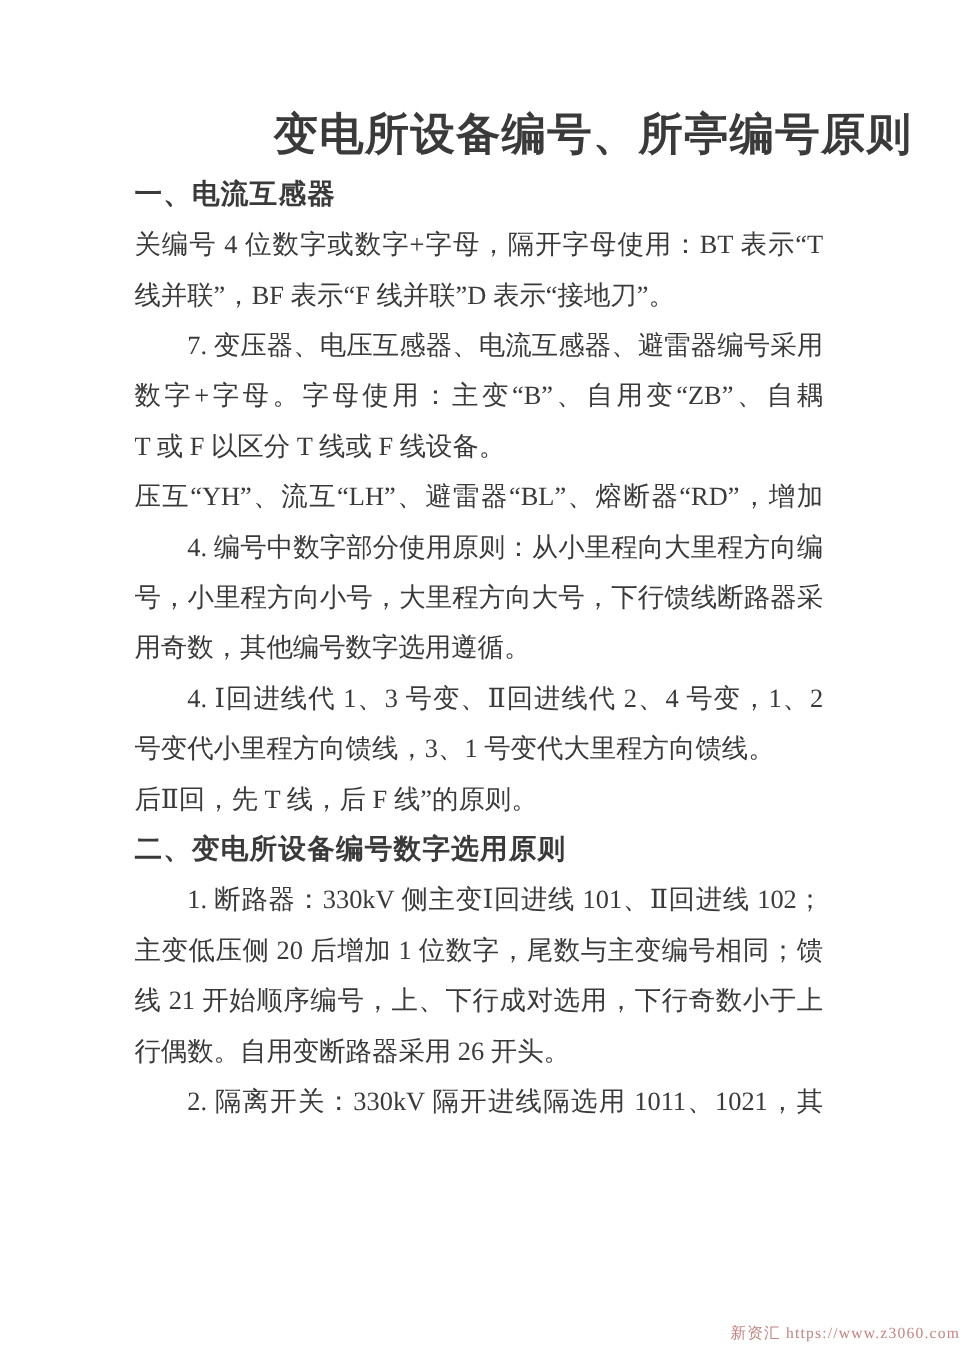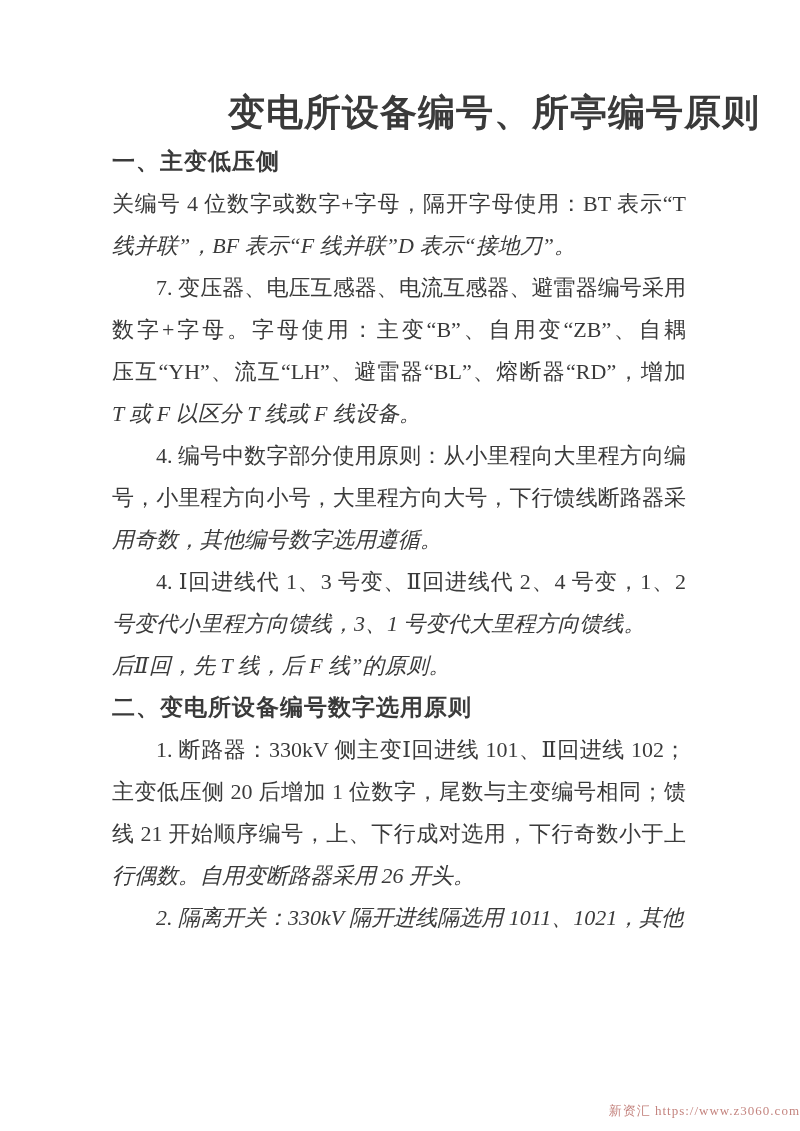--- a/index.html
+++ b/index.html
@@ -48,48 +48,47 @@
     font-size: 22px;
     text-align: justify;
     text-align-last: justify;
     text-justify: inter-character;
   }
   .row.line.first {
     text-indent: 44px;
   }
   .row.line.last {
     text-align-last: left;
-    font-style: italic;
   }
   .footer {
     position: absolute;
     top: 1102px;
     left: 0;
     width: 100%;
     text-align: right;
     font-size: 13px;
     letter-spacing: 1px;
     color: var(--watermark-color, #c4847f);
     font-family: "Liberation Serif", "DejaVu Serif", serif;
   }
 </style>
 </head>
 <body>
 
 <div class="page">
   <div class="doc-title">变电所设备编号、所亭编号原则</div>
 
   <div class="content" id="doc-blocks">
-      <div class="row heading">一、主变低压侧</div>
+      <div class="row heading">一、电流互感器</div>
       <div class="row line">关编号 4 位数字或数字+字母，隔开字母使用：BT 表示“T</div>
       <div class="row line last">线并联”，BF 表示“F 线并联”D 表示“接地刀”。</div>
       <div class="row line first">7. 变压器、电压互感器、电流互感器、避雷器编号采用</div>
       <div class="row line">数字+字母。字母使用：主变“B”、自用变“ZB”、自耦变“AT”、</div>
+      <div class="row line last">T 或 F 以区分 T 线或 F 线设备。</div>
       <div class="row line">压互“YH”、流互“LH”、避雷器“BL”、熔断器“RD”，增加</div>
-      <div class="row line last">T 或 F 以区分 T 线或 F 线设备。</div>
       <div class="row line first">4. 编号中数字部分使用原则：从小里程向大里程方向编</div>
       <div class="row line">号，小里程方向小号，大里程方向大号，下行馈线断路器采</div>
       <div class="row line last">用奇数，其他编号数字选用遵循。</div>
       <div class="row line first">4. Ⅰ回进线代 1、3 号变、Ⅱ回进线代 2、4 号变，1、2</div>
       <div class="row line last">号变代小里程方向馈线，3、1 号变代大里程方向馈线。</div>
       <div class="row line last">后Ⅱ回，先 T 线，后 F 线”的原则。</div>
       <div class="row heading">二、变电所设备编号数字选用原则</div>
       <div class="row line first">1. 断路器：330kV 侧主变Ⅰ回进线 101、Ⅱ回进线 102；</div>
       <div class="row line">主变低压侧 20 后增加 1 位数字，尾数与主变编号相同；馈</div>
       <div class="row line">线 21 开始顺序编号，上、下行成对选用，下行奇数小于上</div>

